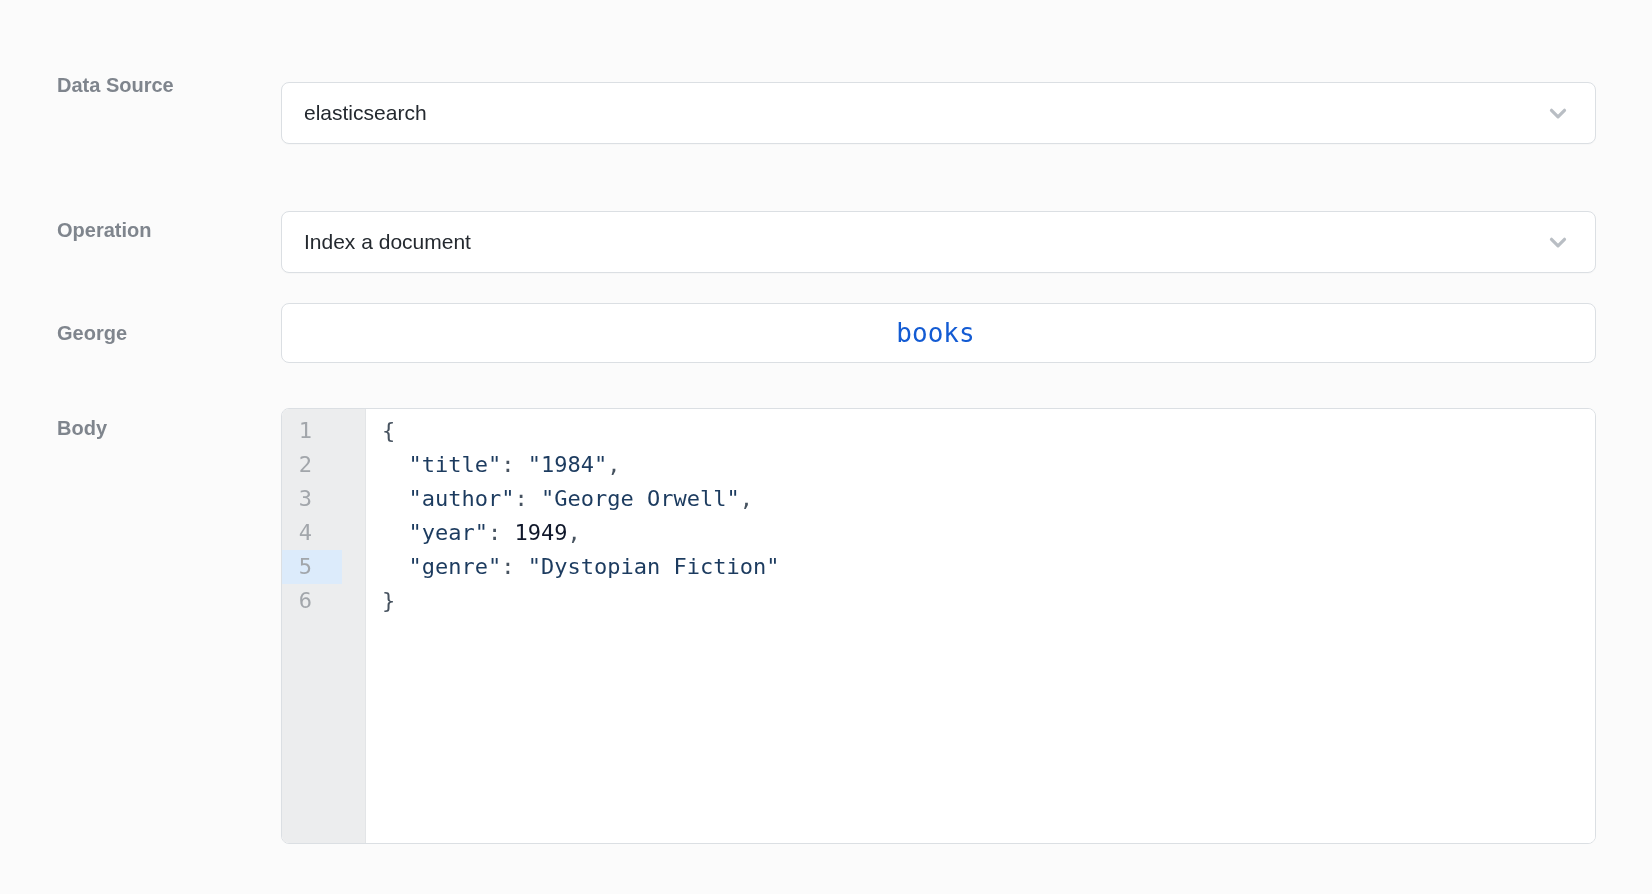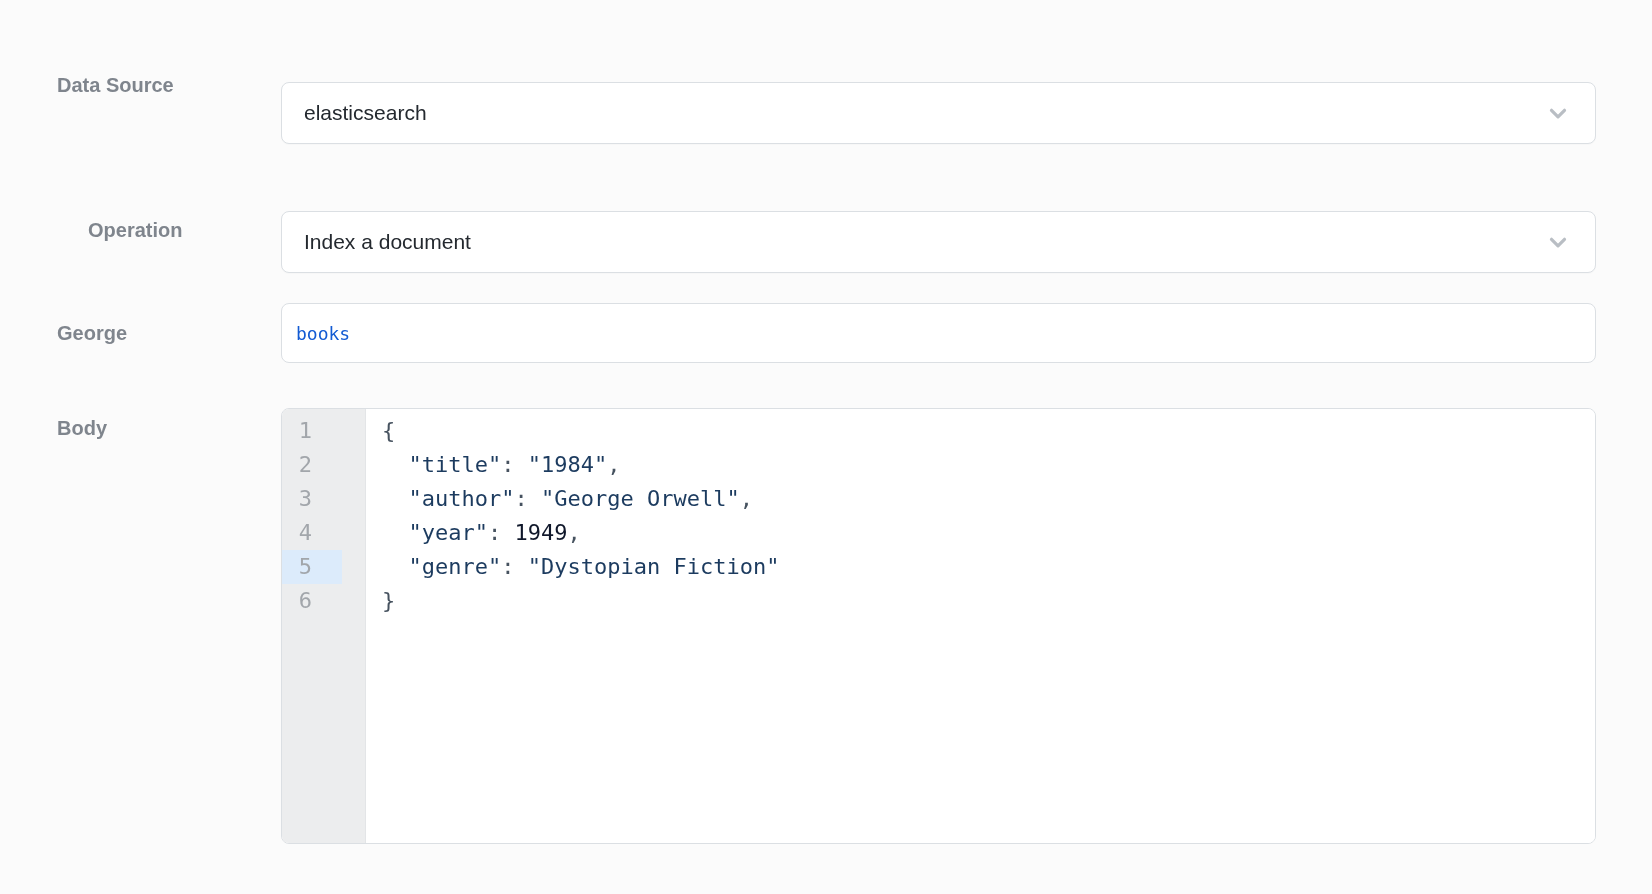--- a/index.html
+++ b/index.html
@@ -54,25 +54,26 @@
     width: 26px;
     height: 26px;
     display: flex;
     align-items: center;
     justify-content: center;
   }
   .text-input {
     height: 60px;
     padding: 0 20px 0 14px;
     font-family: "DejaVu Sans Mono", "Liberation Mono", monospace;
-    font-size: 18px;
+    font-size: 26px;
     color: #135bd3;
     background: #ffffff;
     outline: none;
     display: block;
+    text-align: center;
   }
   .code-editor {
     top: 408px;
     height: 436px;
     overflow: hidden;
     display: flex;
     cursor: text;
   }
   .gutter {
     width: 84px;
@@ -119,21 +120,21 @@
   <div class="field-label" style="top:73px;text-align:right;">Data Source</div>
   <div class="control select-box" style="top:54px;margin-top:28px;">
     <span class="select-value">elasticsearch</span>
     <span class="chevron">
       <svg width="26" height="26" viewBox="0 0 24 24" fill="none">
         <path d="M6 9.5l6 6 6-6" stroke="#b9bec4" stroke-width="3" stroke-linecap="round" stroke-linejoin="round"></path>
       </svg>
     </span>
   </div>
 
-  <div class="field-label" style="top:218px;margin-left:31px;">Operation</div>
+  <div class="field-label" style="top:218px;">Operation</div>
   <div class="control select-box" style="top:199px;margin-top:12px;">
     <span class="select-value">Index a document</span>
     <span class="chevron">
       <svg width="26" height="26" viewBox="0 0 24 24" fill="none">
         <path d="M6 9.5l6 6 6-6" stroke="#b9bec4" stroke-width="3" stroke-linecap="round" stroke-linejoin="round"></path>
       </svg>
     </span>
   </div>
 
   <div class="field-label" style="top:321px;">George</div>

